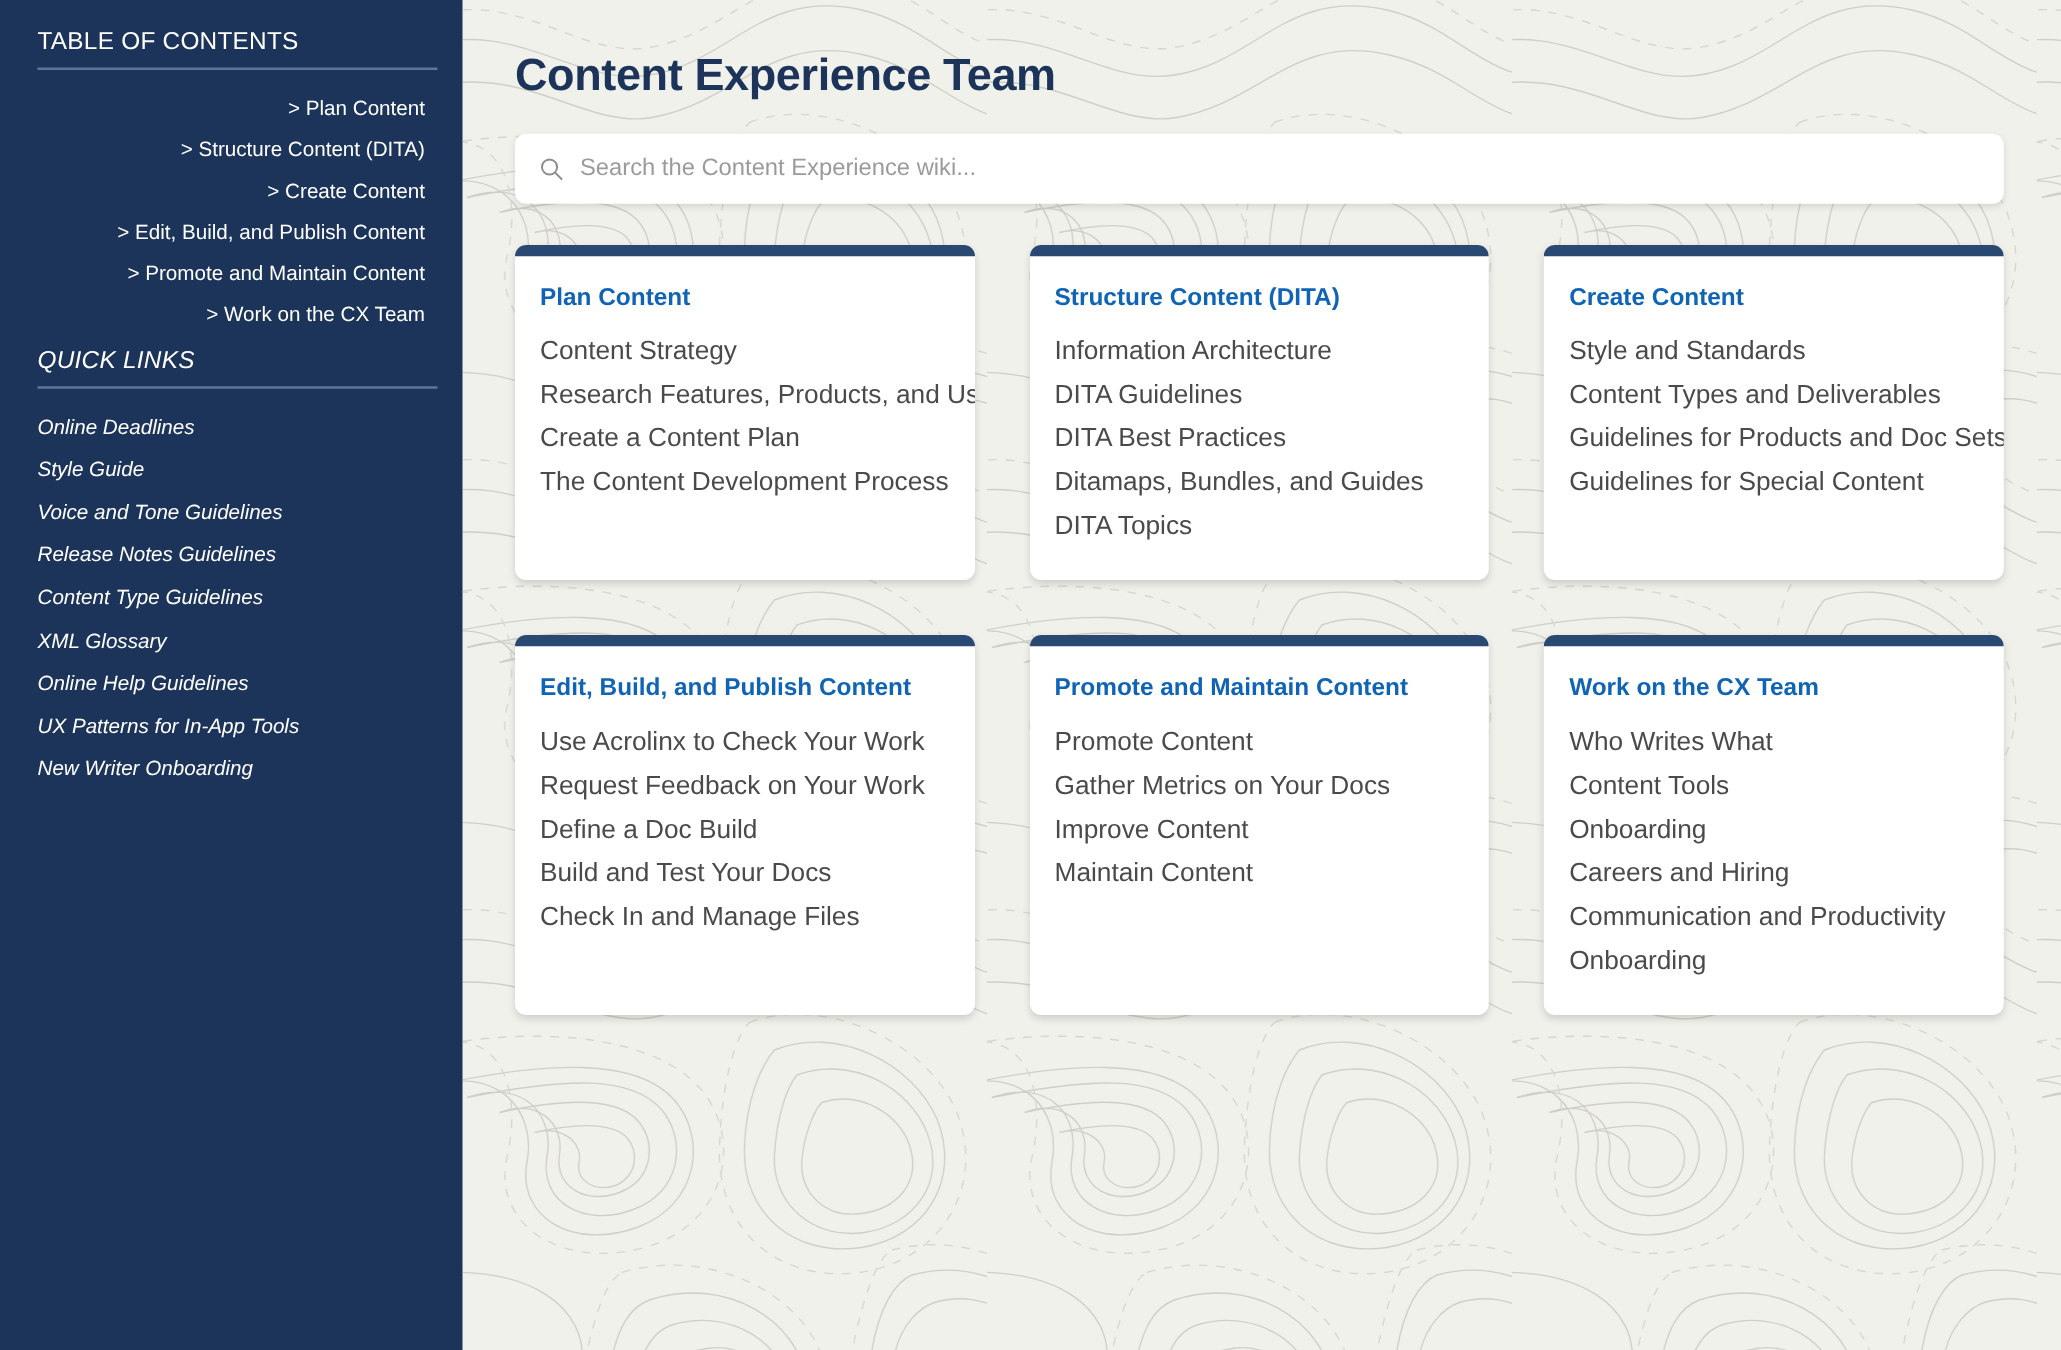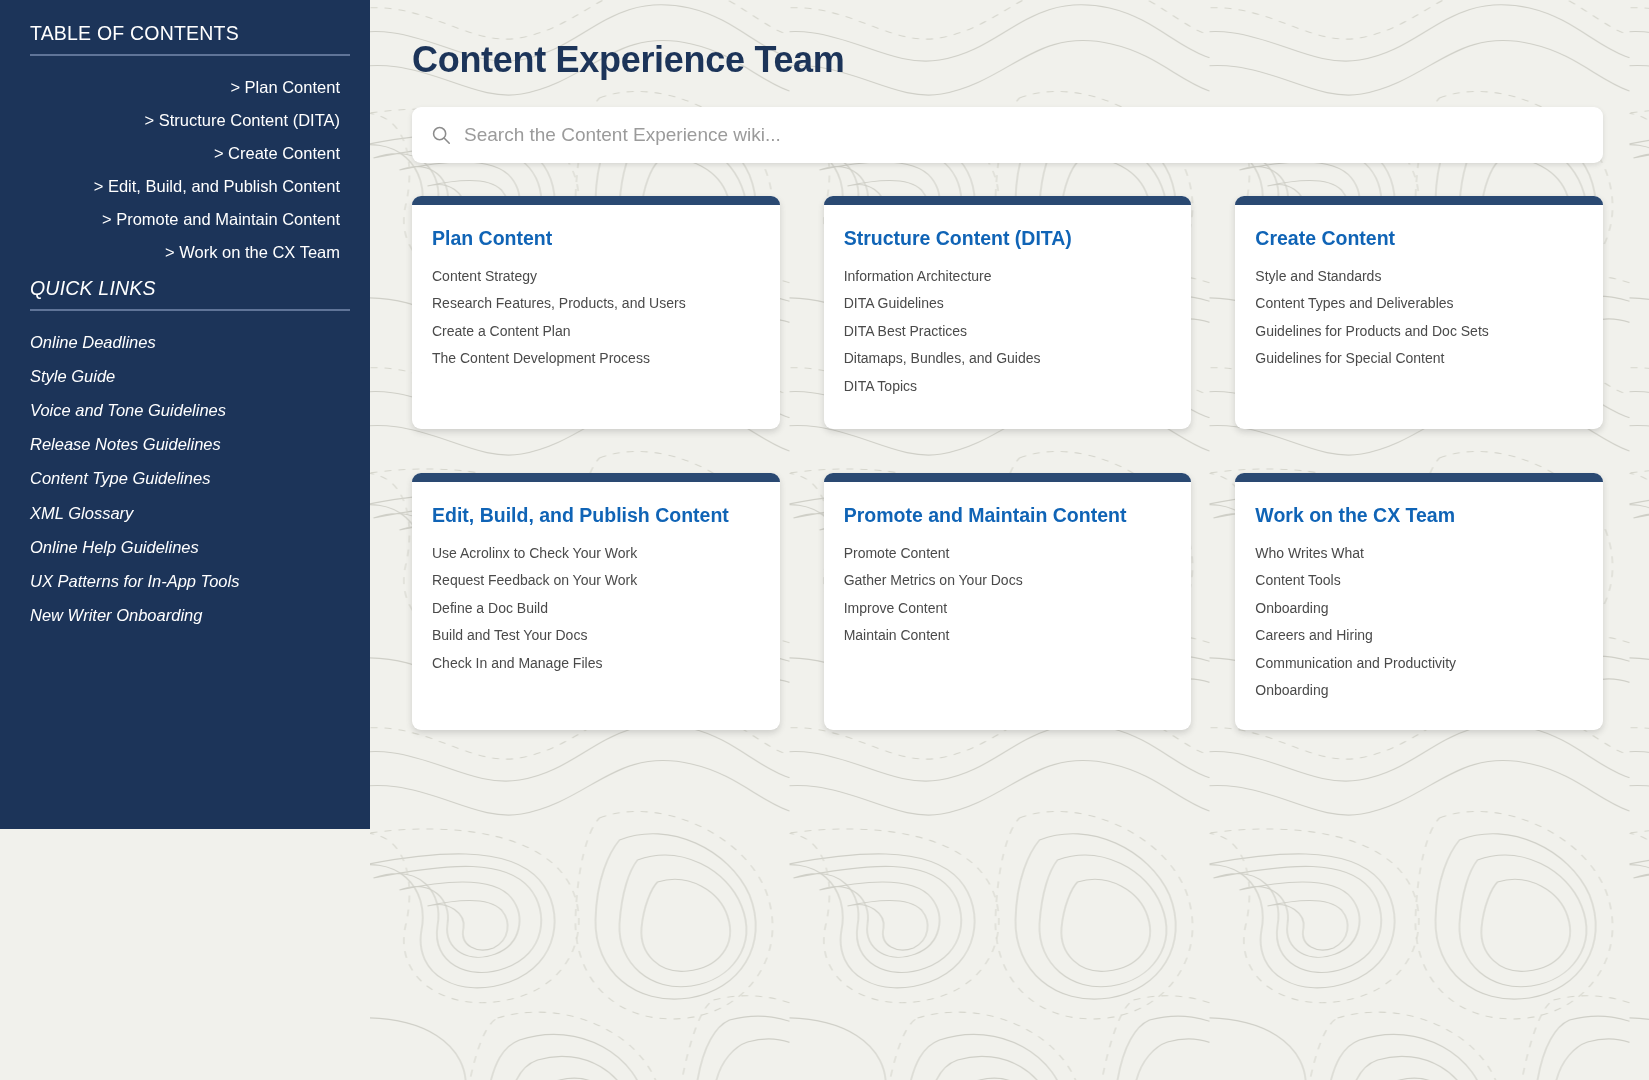--- a/index.html
+++ b/index.html
@@ -18,21 +18,21 @@
   .app {
     display: flex;
     width: 1649px;
     height: 1080px;
   }
 
   
   .sidebar {
     width: 370px;
     min-width: 370px;
-    height: 829px;
+    height: 1080px;
     background: #1c3459;
     padding: 22px 30px 0 30px;
     position: relative;
     z-index: 5;
   }
 
   .side-section { margin-bottom: 6px; }
 
   .side-title {
     color: #ffffff;
@@ -166,21 +166,21 @@
     font-size: 19.5px;
     font-weight: bold;
     line-height: 1.15;
     margin-bottom: 14px;
     cursor: pointer;
     white-space: nowrap;
   }
 
   .card-link {
     color: #4a4a4a;
-    font-size: 14px;
+    font-size: 21px;
     line-height: 1.1;
     padding: 6px 0;
     cursor: pointer;
     white-space: nowrap;
   }
 </style>
 </head>
 <body>
 
 <div class="app">

